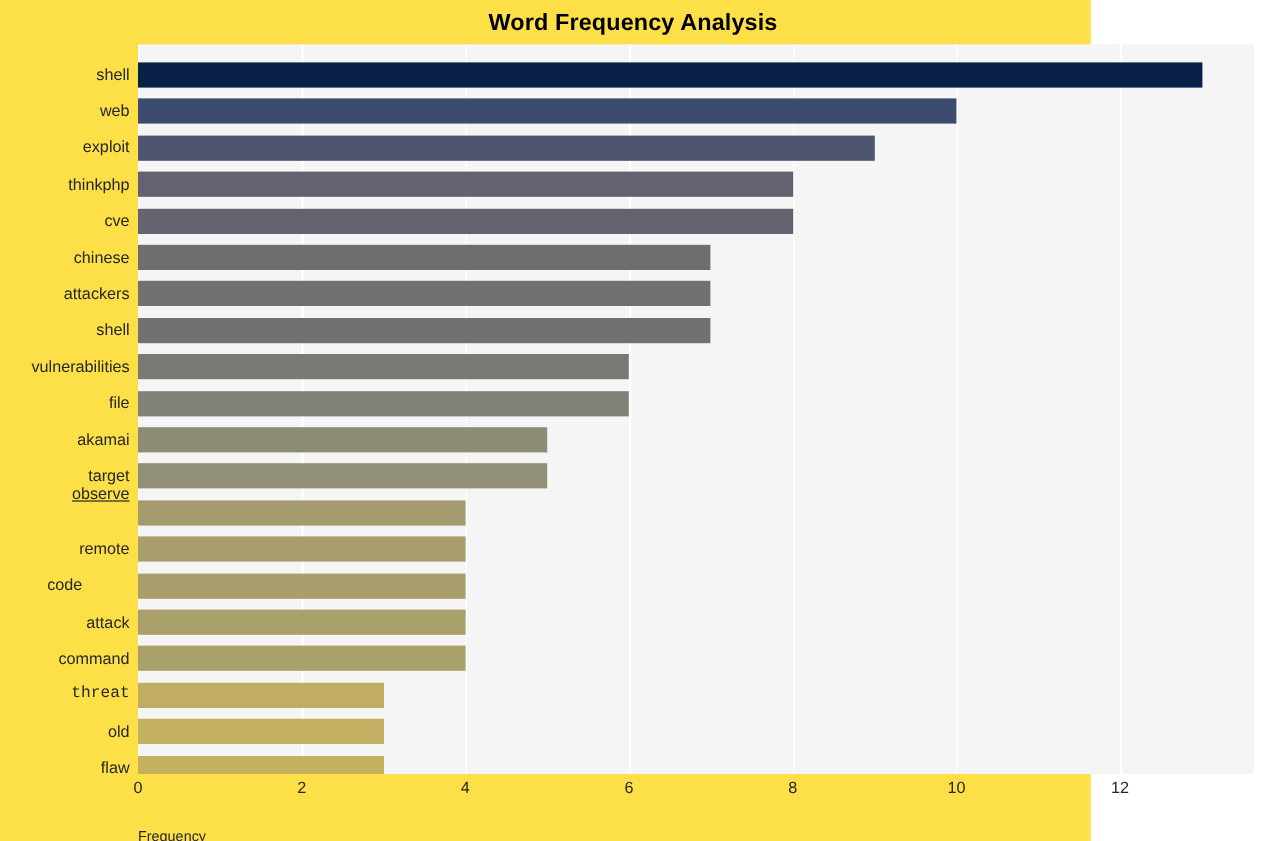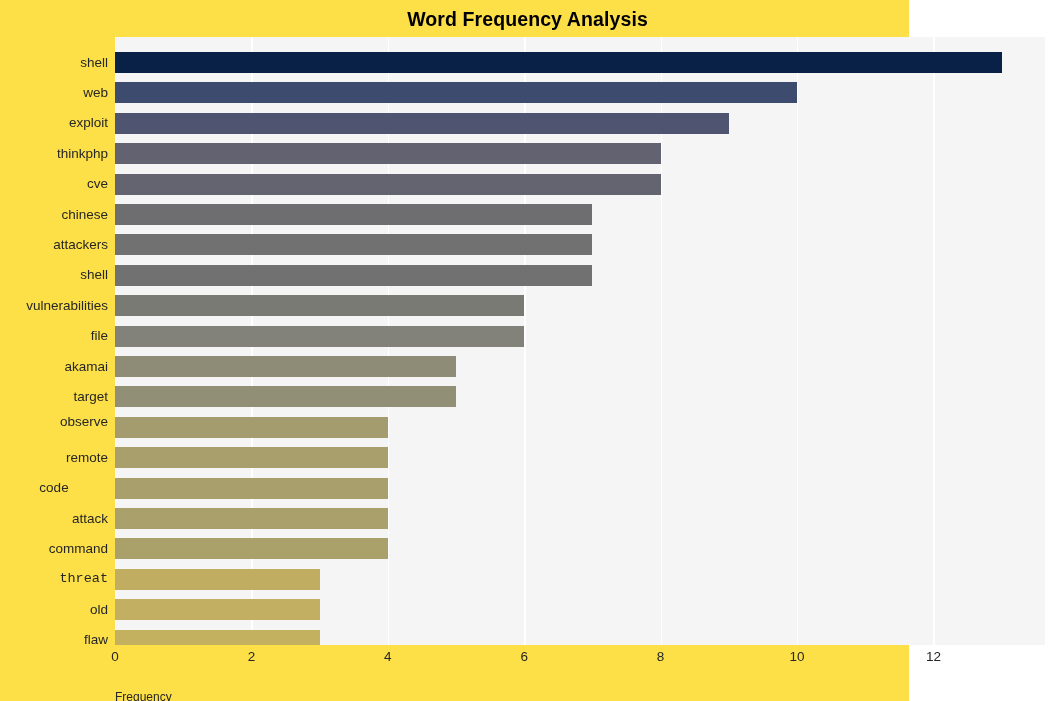--- a/index.html
+++ b/index.html
@@ -162,21 +162,21 @@
       <div class="y-label" style="top: 78.3px;">exploit</div>
       <div class="y-label" style="top: 108.7px;">thinkphp</div>
       <div class="y-label" style="top: 139.1px;">cve</div>
       <div class="y-label" style="top: 169.5px; padding-left: 35px;">chinese</div>
       <div class="y-label" style="top: 199.9px;">attackers</div>
       <div class="y-label" style="top: 230.3px;">shell</div>
       <div class="y-label" style="top: 260.7px; padding-left: 43px;">vulnerabilities</div>
       <div class="y-label" style="top: 291.1px;">file</div>
       <div class="y-label" style="top: 321.5px;">akamai</div>
       <div class="y-label" style="top: 351.9px;">target</div>
-      <div class="y-label" style="top: 377px;">observe</div>
+      <div class="y-label" style="top: 367px; text-decoration: underline;">observe</div>
       <div class="y-label" style="top: 412.7px;">remote</div>
       <div class="y-label" style="top: 443.1px; text-align: center;">code</div>
       <div class="y-label" style="top: 473.5px;">attack</div>
       <div class="y-label" style="top: 503.9px;">command</div>
       <div class="y-label" style="top: 534.3px; font-family: Liberation Mono, monospace;">threat</div>
       <div class="y-label" style="top: 564.7px;">old</div>
       <div class="y-label" style="top: 595.1px;">flaw</div>
     </div>
 
   <div id="x-ticks">

